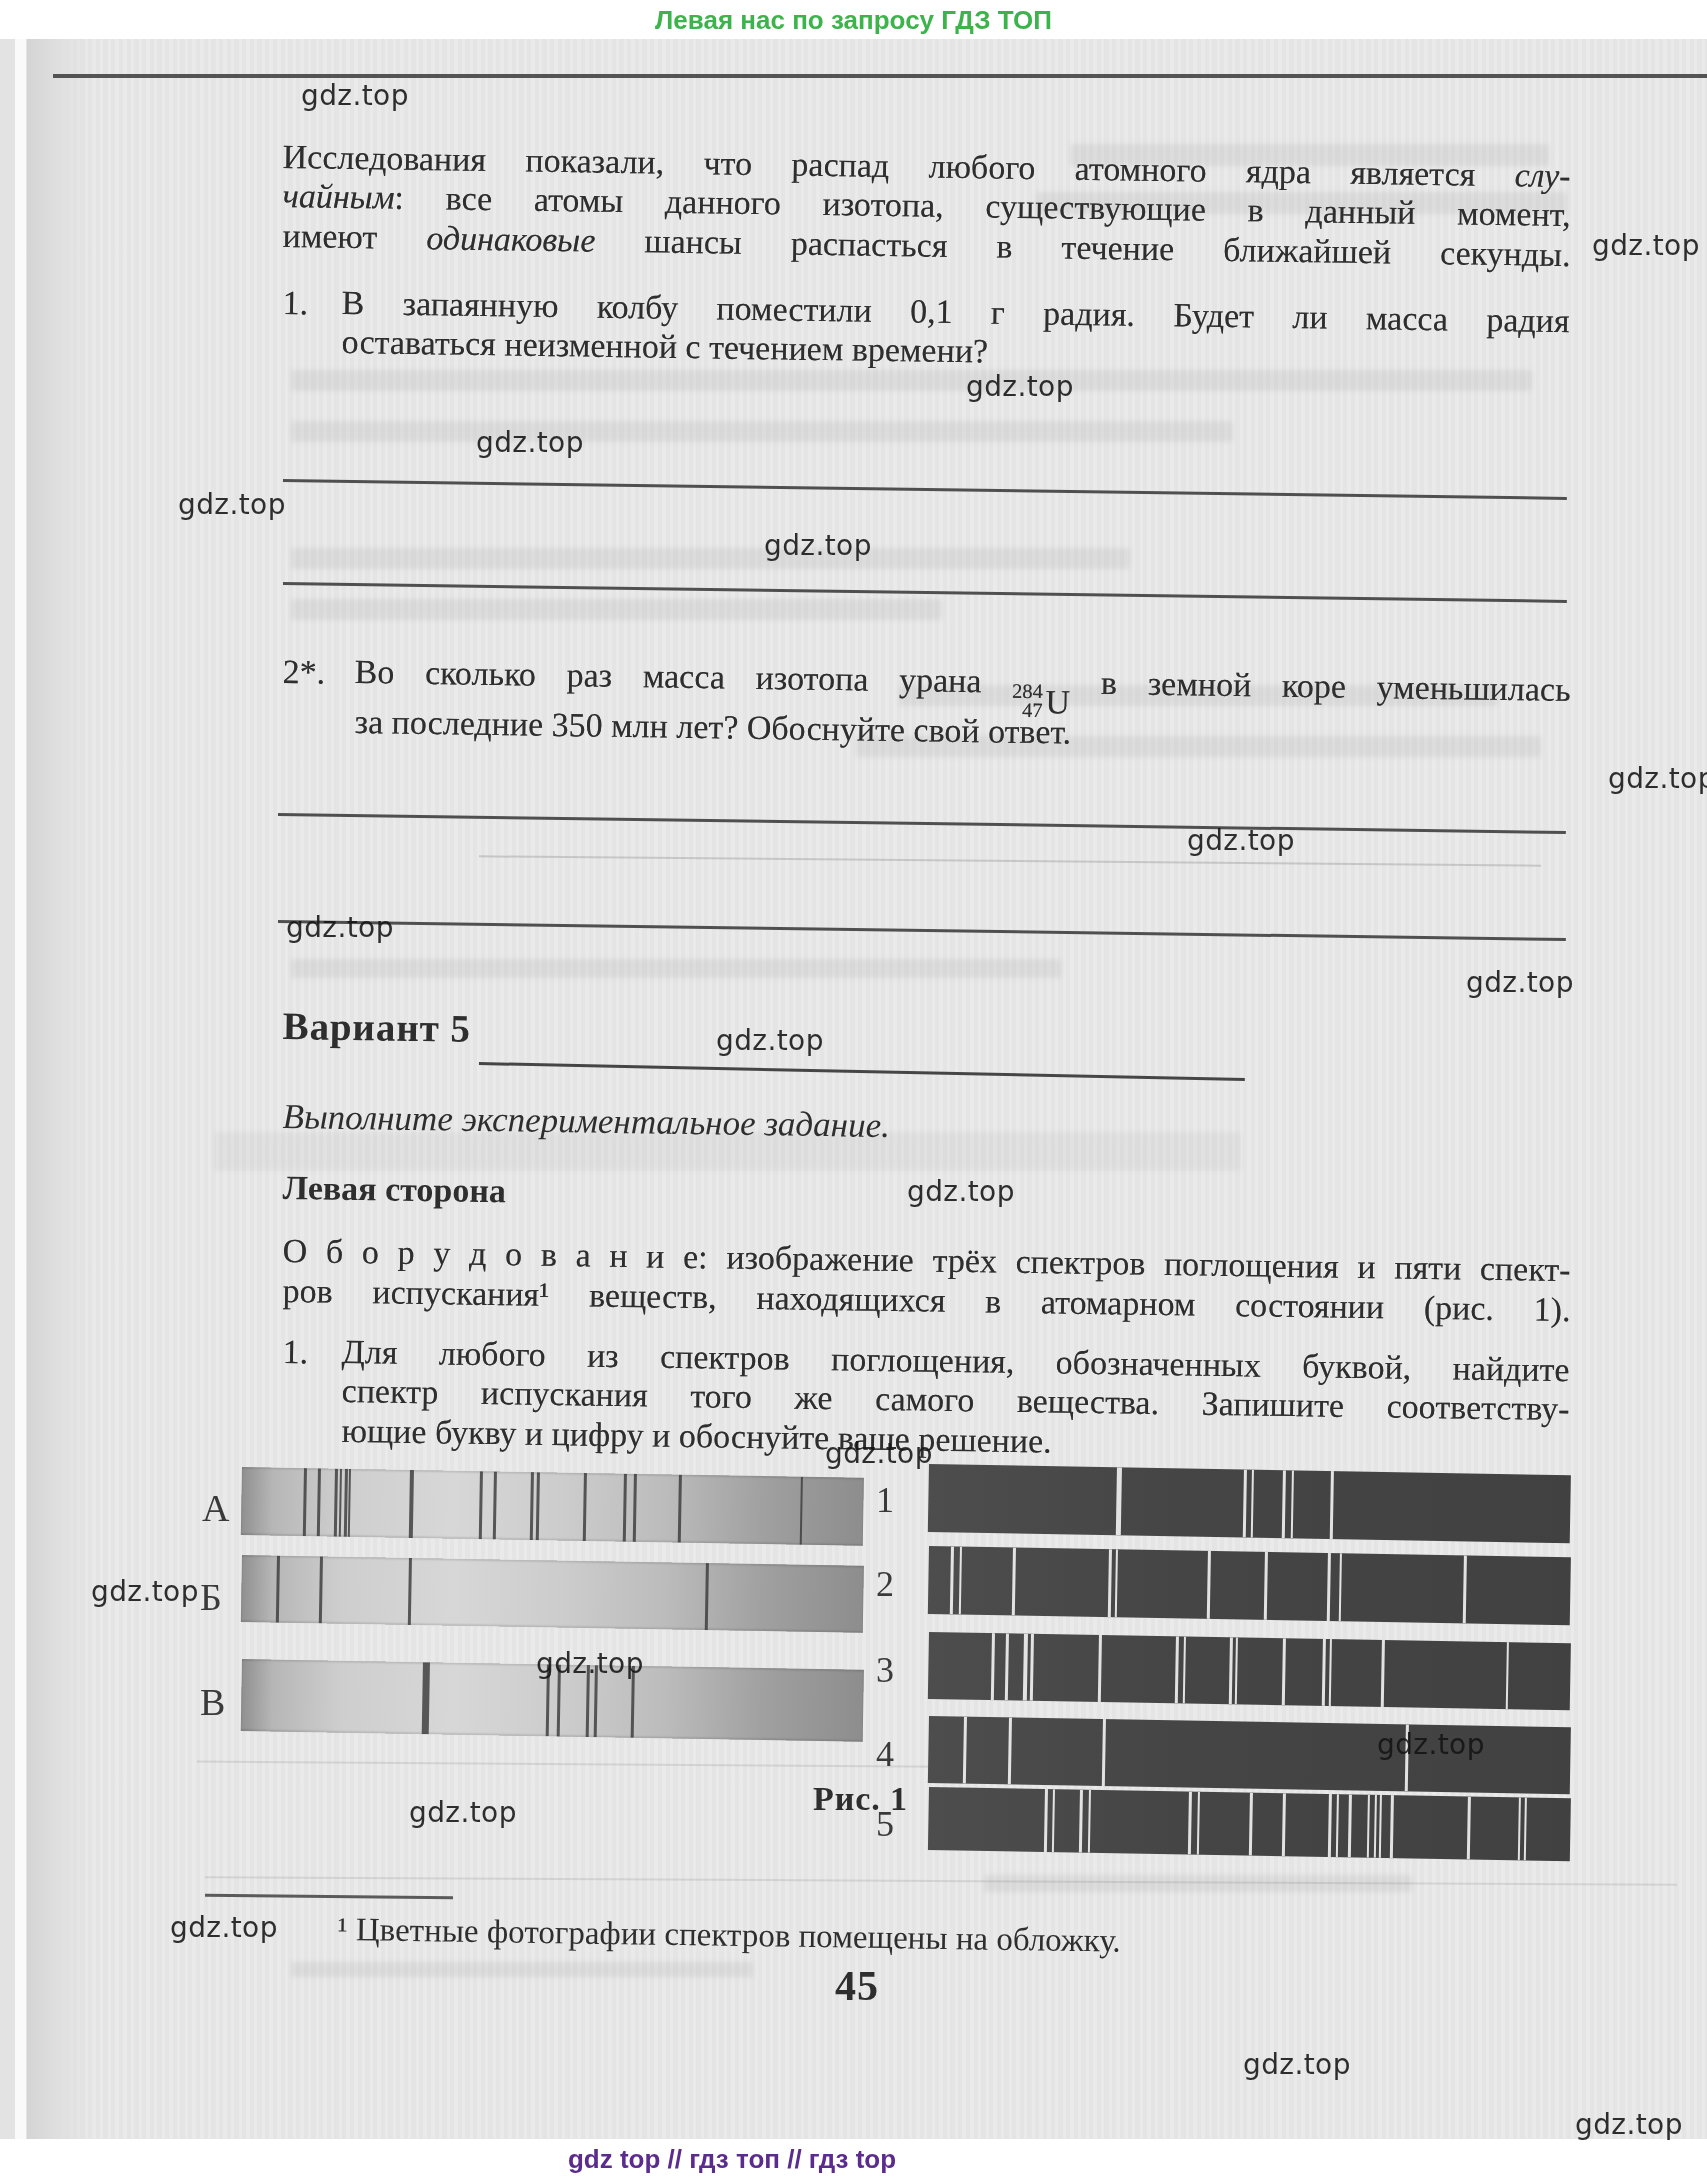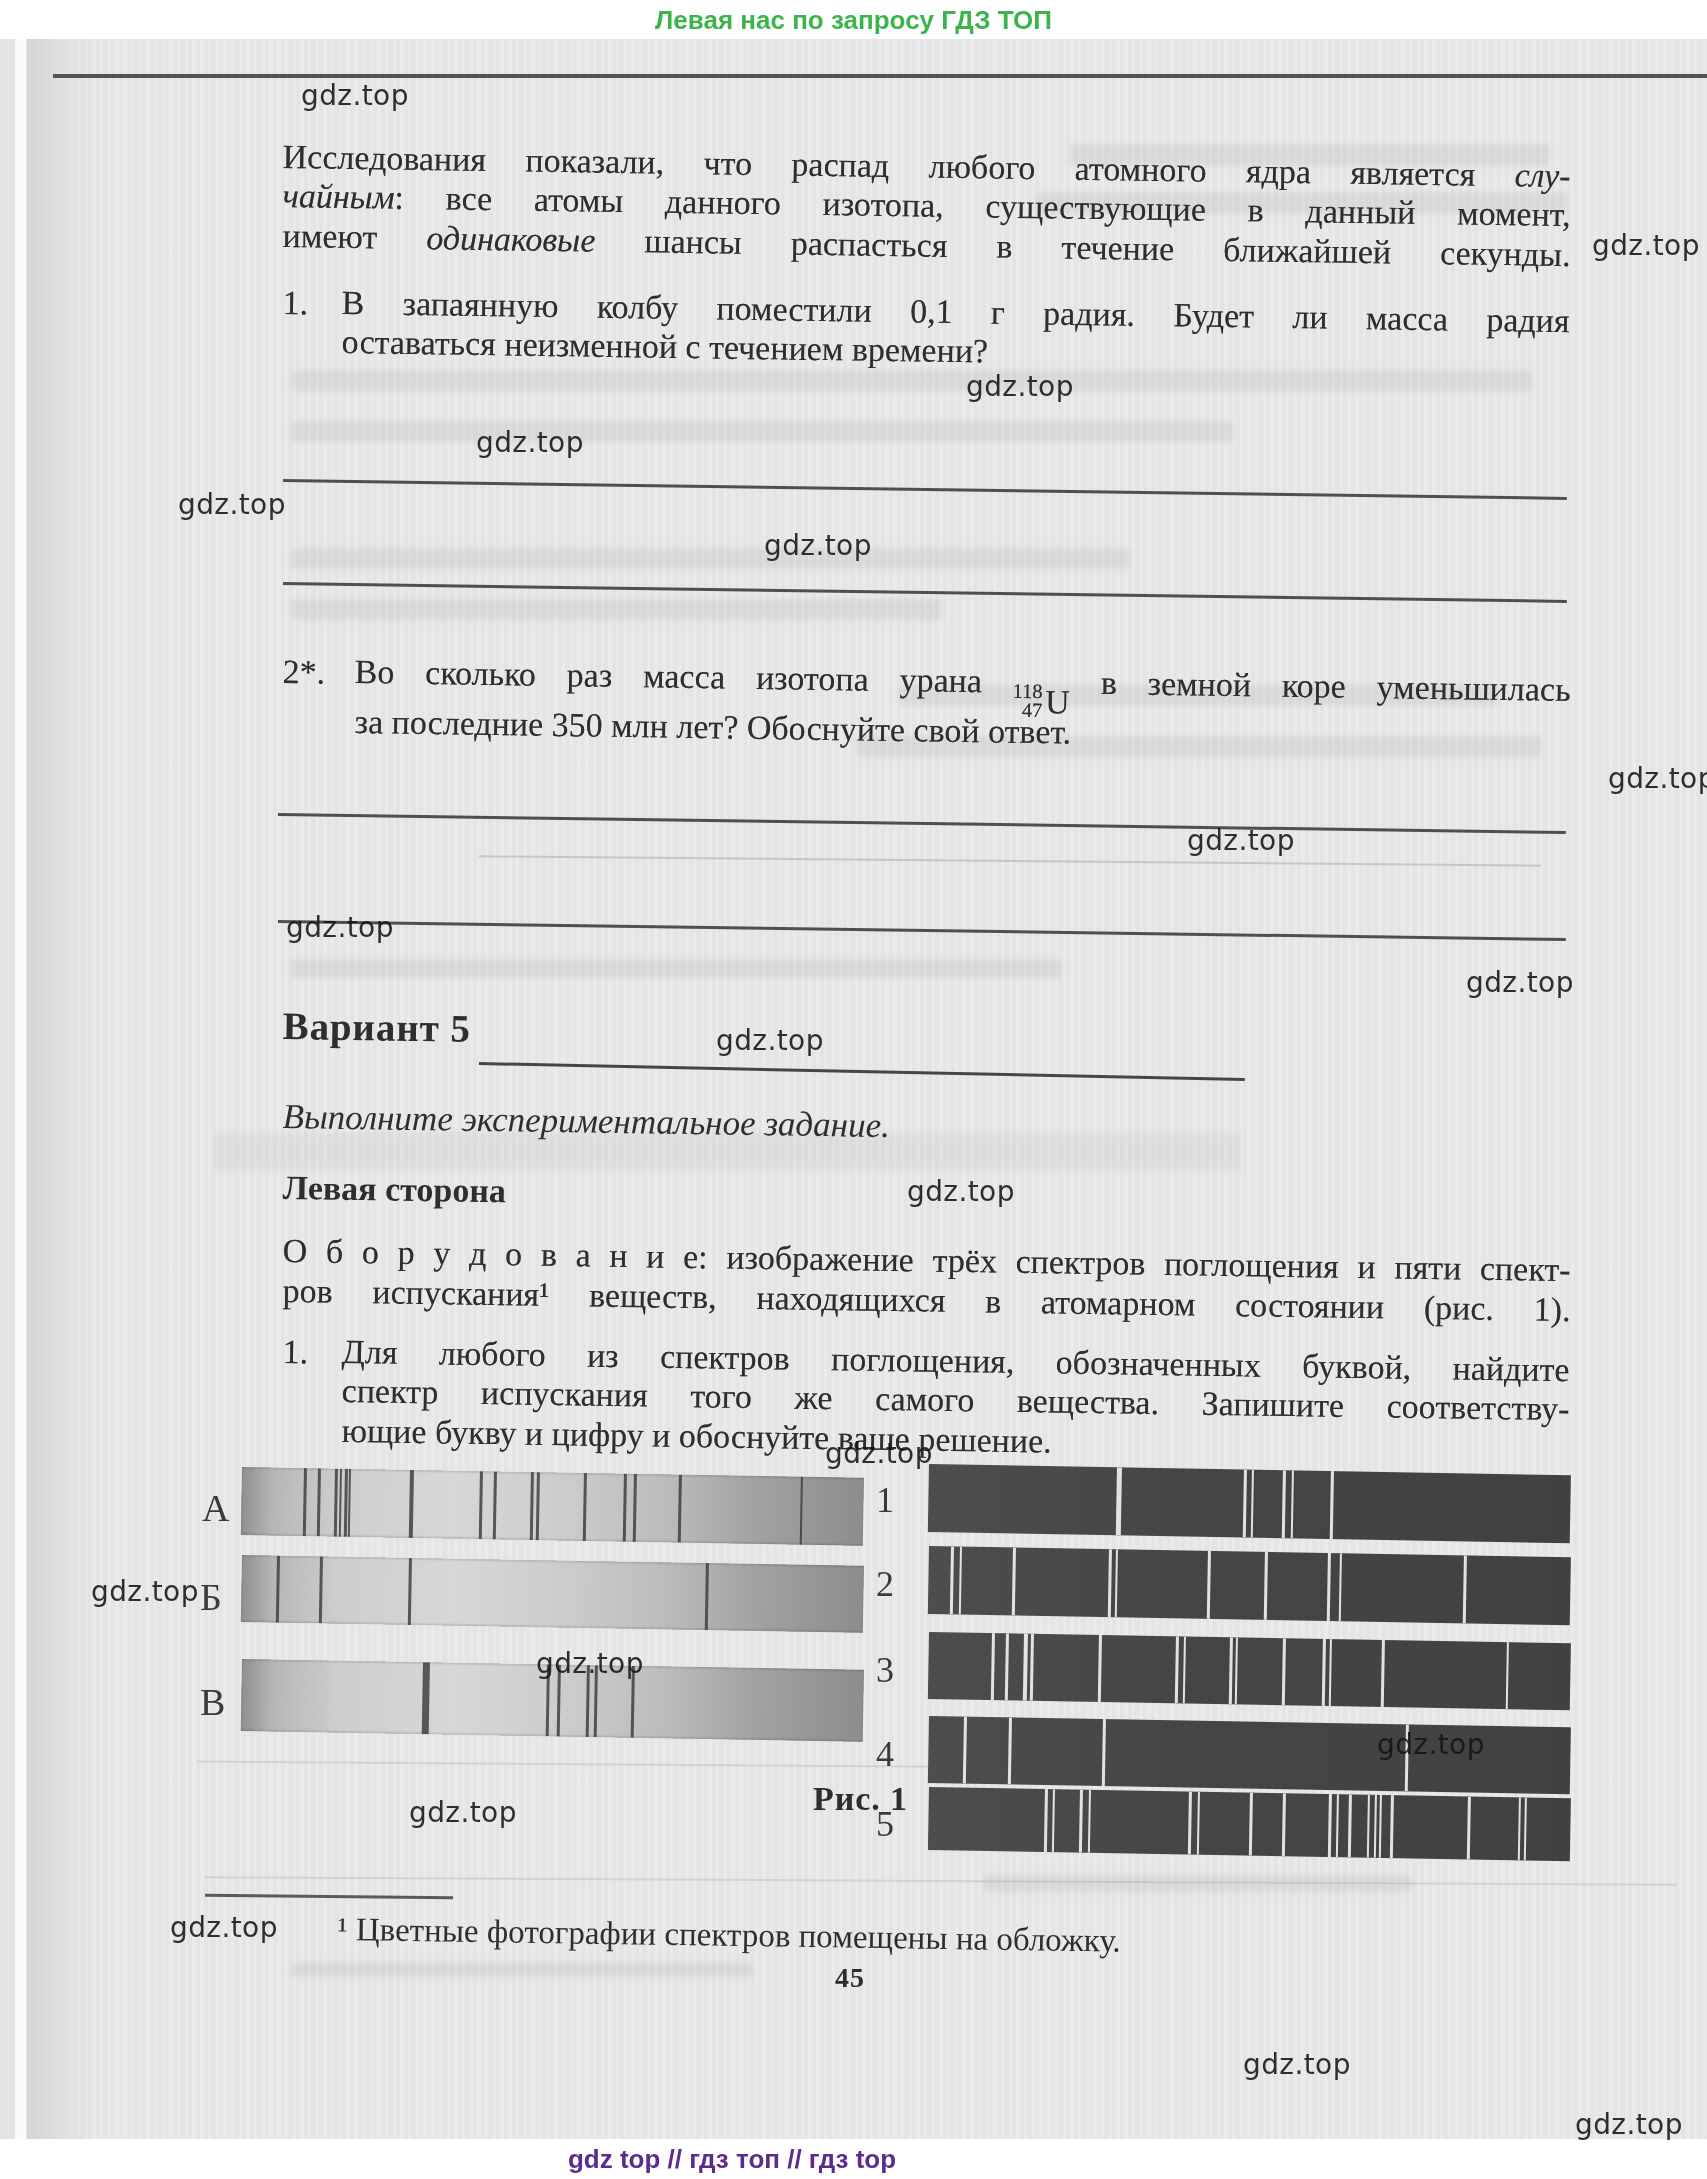--- a/index.html
+++ b/index.html
@@ -52,21 +52,21 @@
     box-shadow:inset 0 1.7px 1.7px rgba(0,0,0,.12), inset 0 -1.7px 1.7px rgba(0,0,0,.12);}
   .band.absorb .sline{background:#3a3a3a;opacity:.82;}
   .band.emit{background:linear-gradient(90deg,#4d4d4d 0%,#454545 40%,#414141 100%);}
   .band.emit .sline{background:#ebebeb;opacity:.95;}
   .spec-label{position:absolute;font-size:38px;color:#3a3a3a;}
   .spec-num{position:absolute;font-size:36px;color:#3a3a3a;width:38px;text-align:right;}
 
   .caption{position:absolute;font-size:34px;font-weight:bold;letter-spacing:0.9px;}
   .footnote-rule{position:absolute;height:2.6px;background:#5a5a5a;transform:rotate(.6deg);}
   .footnote{position:absolute;font-size:33px;}
-  .pageno{position:absolute;font-size:28px;font-weight:bold;letter-spacing:0.9px;}
+  .pageno{position:absolute;font-size:42px;font-weight:bold;letter-spacing:0.9px;}
 
   
   .bleed{position:absolute;background:#7d7d7d;opacity:.12;filter:blur(2.6px);border-radius:2.6px;}
   .bleed-line{position:absolute;height:1.7px;background:#8a8a8a;opacity:.35;}
 </style>
 </head>
 <body>
 
 <div class="page"></div>
 <div class="page-left-edge"></div>
@@ -101,21 +101,21 @@
 <div class="line tilt" style="left:342px;top:322px;">оставаться неизменной с течением времени?</div>
 
 <div class="rule" style="left:283px;top:479px;width:1284px;"></div>
 <div class="rule" style="left:283px;top:582px;width:1284px;"></div>
 
 <div class="line tilt" style="left:283px;top:652px;">2*.</div>
 <div class="line just tilt" style="left:355px;top:652px;width:1216px;">
   <span>Во сколько раз масса изотопа урана</span>
   <span class="nuclide">
       <span class="stack">
-        <span>118</span>
+        <span>284</span>
         <span>47</span>
       </span>
       <span class="sym">U</span>
     </span>
   <span>в земной коре уменьшилась</span>
 </div>
 <div class="line tilt" style="left:355px;top:702px;">за последние 350 млн лет? Обоснуйте свой ответ.</div>
 
 <div class="rule" style="left:278px;top:813px;width:1288px;"></div>
 <div class="rule" style="left:278px;top:920px;width:1288px;"></div>

